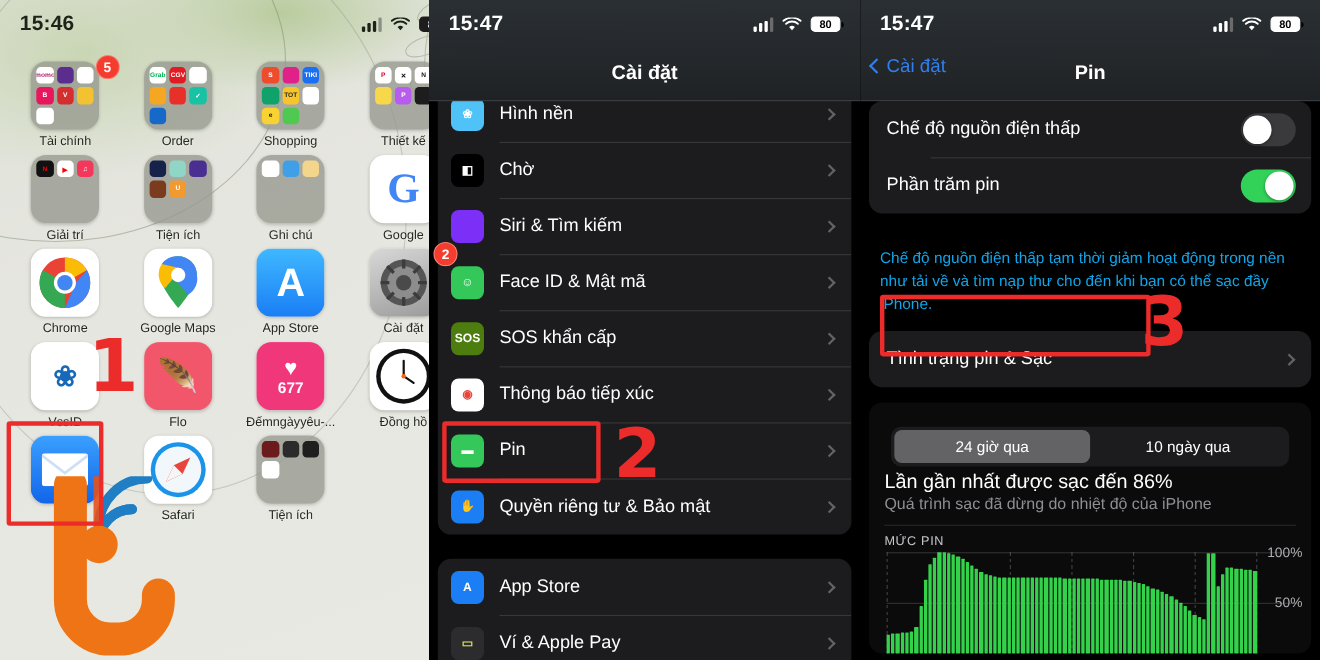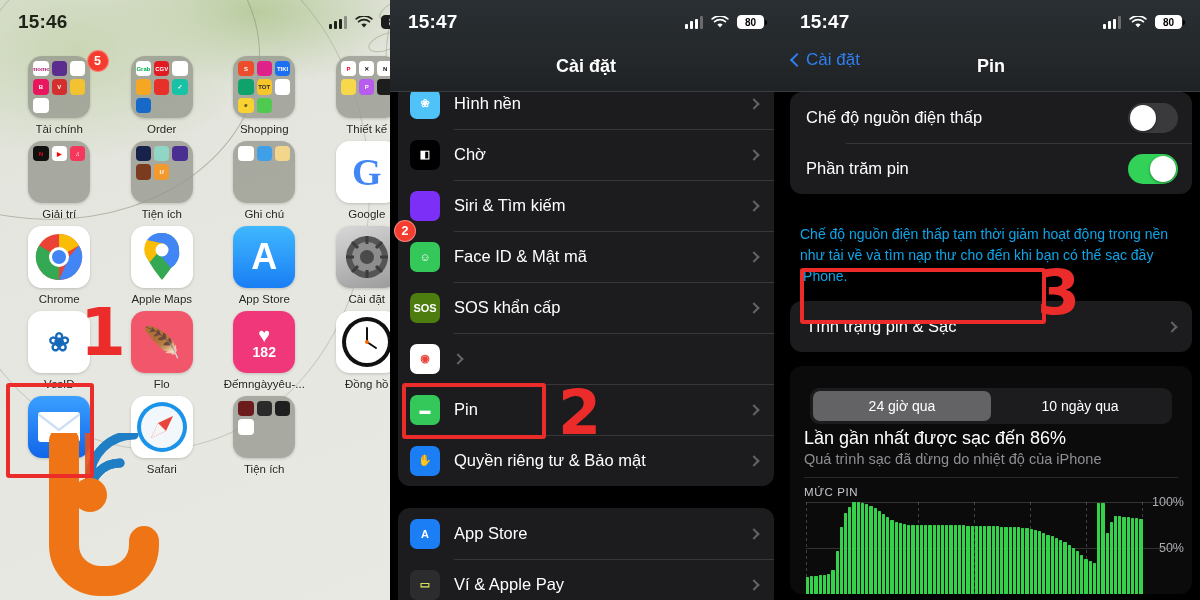--- a/index.html
+++ b/index.html
@@ -259,21 +259,21 @@
           <div class="app-icon">
             <div class="glyph" style="background:#fff">
               <svg width="42" height="50" viewBox="0 0 42 50">
                 <path d="M21 48C21 48 38 28 38 18A17 17 0 0 0 4 18c0 10 17 30 17 30z" fill="#34a853"></path>
                 <path d="M6 8 L30 36 A17 17 0 0 0 38 18 17 17 0 0 0 21 1 17 17 0 0 0 6 8z" fill="#4285f4"></path>
                 <path d="M6 8 A17 17 0 0 0 9 30 L24 12z" fill="#fbbc05"></path>
                 <circle cx="21" cy="18" r="6.5" fill="#fff"></circle>
               </svg>
             </div>
           </div>
-          <div class="app-label">Apple Maps</div>
+          <div class="app-label">Google Maps</div>
         </div>
         <div class="app">
           <div class="app-icon">
             <div class="glyph" style="background:linear-gradient(180deg,#3fb8ff,#1a7ef5);font-size:36px">A</div>
           </div>
           <div class="app-label">App Store</div>
         </div>
         <div class="app">
           <div class="app-icon">
             <div class="glyph" style="background:linear-gradient(160deg,#d8d8d8,#9a9a9a)">
@@ -299,21 +299,21 @@
         <div class="app">
           <div class="app-icon">
             <div class="glyph" style="background:#f2566a;font-size:30px">🪶</div>
           </div>
           <div class="app-label">Flo</div>
         </div>
         <div class="app">
           <div class="app-icon">
             <div class="glyph" style="background:#f0377a;flex-direction:column;font-size:14px;line-height:1">
               <span style="font-size:20px">♥</span>
-              <span>182</span>
+              <span>677</span>
             </div>
           </div>
           <div class="app-label">Đếmngàyyêu-...</div>
         </div>
         <div class="app">
           <div class="app-icon">
             <div class="glyph" style="background:#fff">
               <svg width="54" height="54" viewBox="0 0 54 54">
                 <circle cx="27" cy="27" r="25" fill="#111"></circle>
                 <circle cx="27" cy="27" r="21" fill="#fff"></circle>
@@ -424,20 +424,21 @@
             <span class="row-label">Face ID &amp; Mật mã</span>
             <span class="chev-r"></span>
           </div>
           <div class="row">
             <span class="row-ico" style="background:#4d7c0f">SOS</span>
             <span class="row-label">SOS khẩn cấp</span>
             <span class="chev-r"></span>
           </div>
           <div class="row">
             <span class="row-ico" style="background:#ffffff;color:#e8443a">◉</span>
+            <span class="row-label">Thông báo tiếp xúc</span>
             <span class="chev-r"></span>
           </div>
           <div class="row">
             <span class="row-ico" style="background:#34c759">▬</span>
             <span class="row-label">Pin</span>
             <span class="chev-r"></span>
           </div>
           <div class="row">
             <span class="row-ico" style="background:#1b7ef5">✋</span>
             <span class="row-label">Quyền riêng tư &amp; Bảo mật</span>

